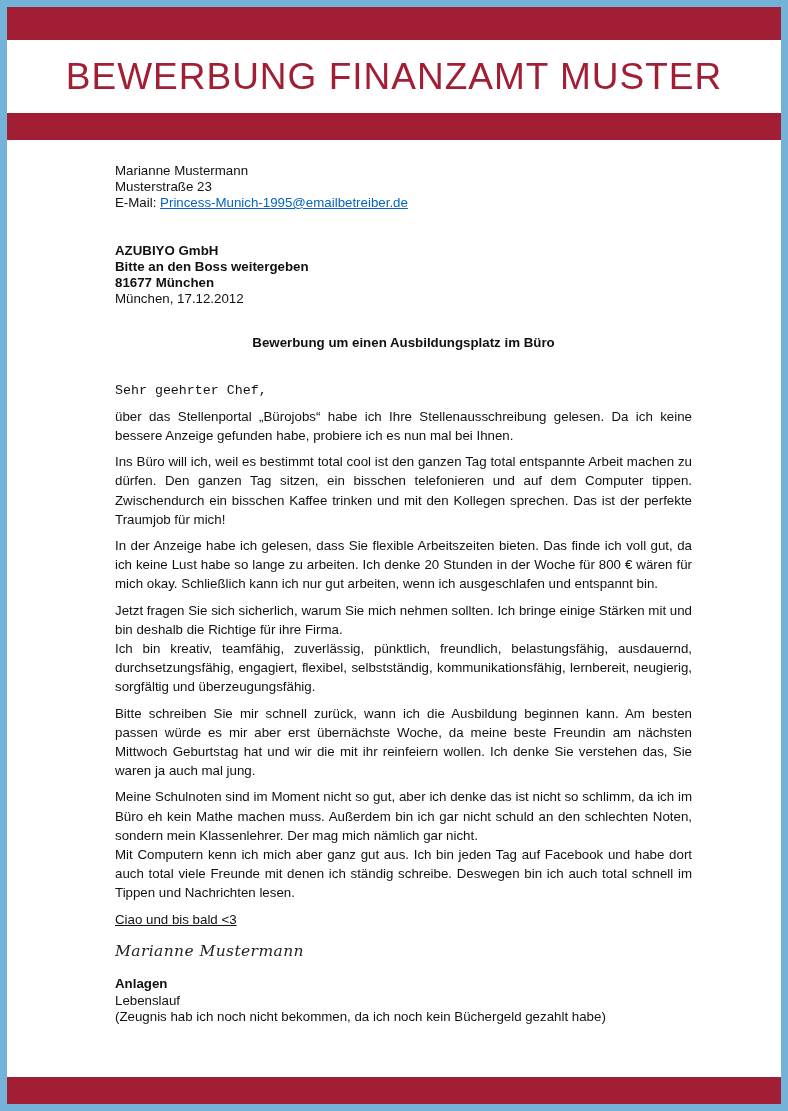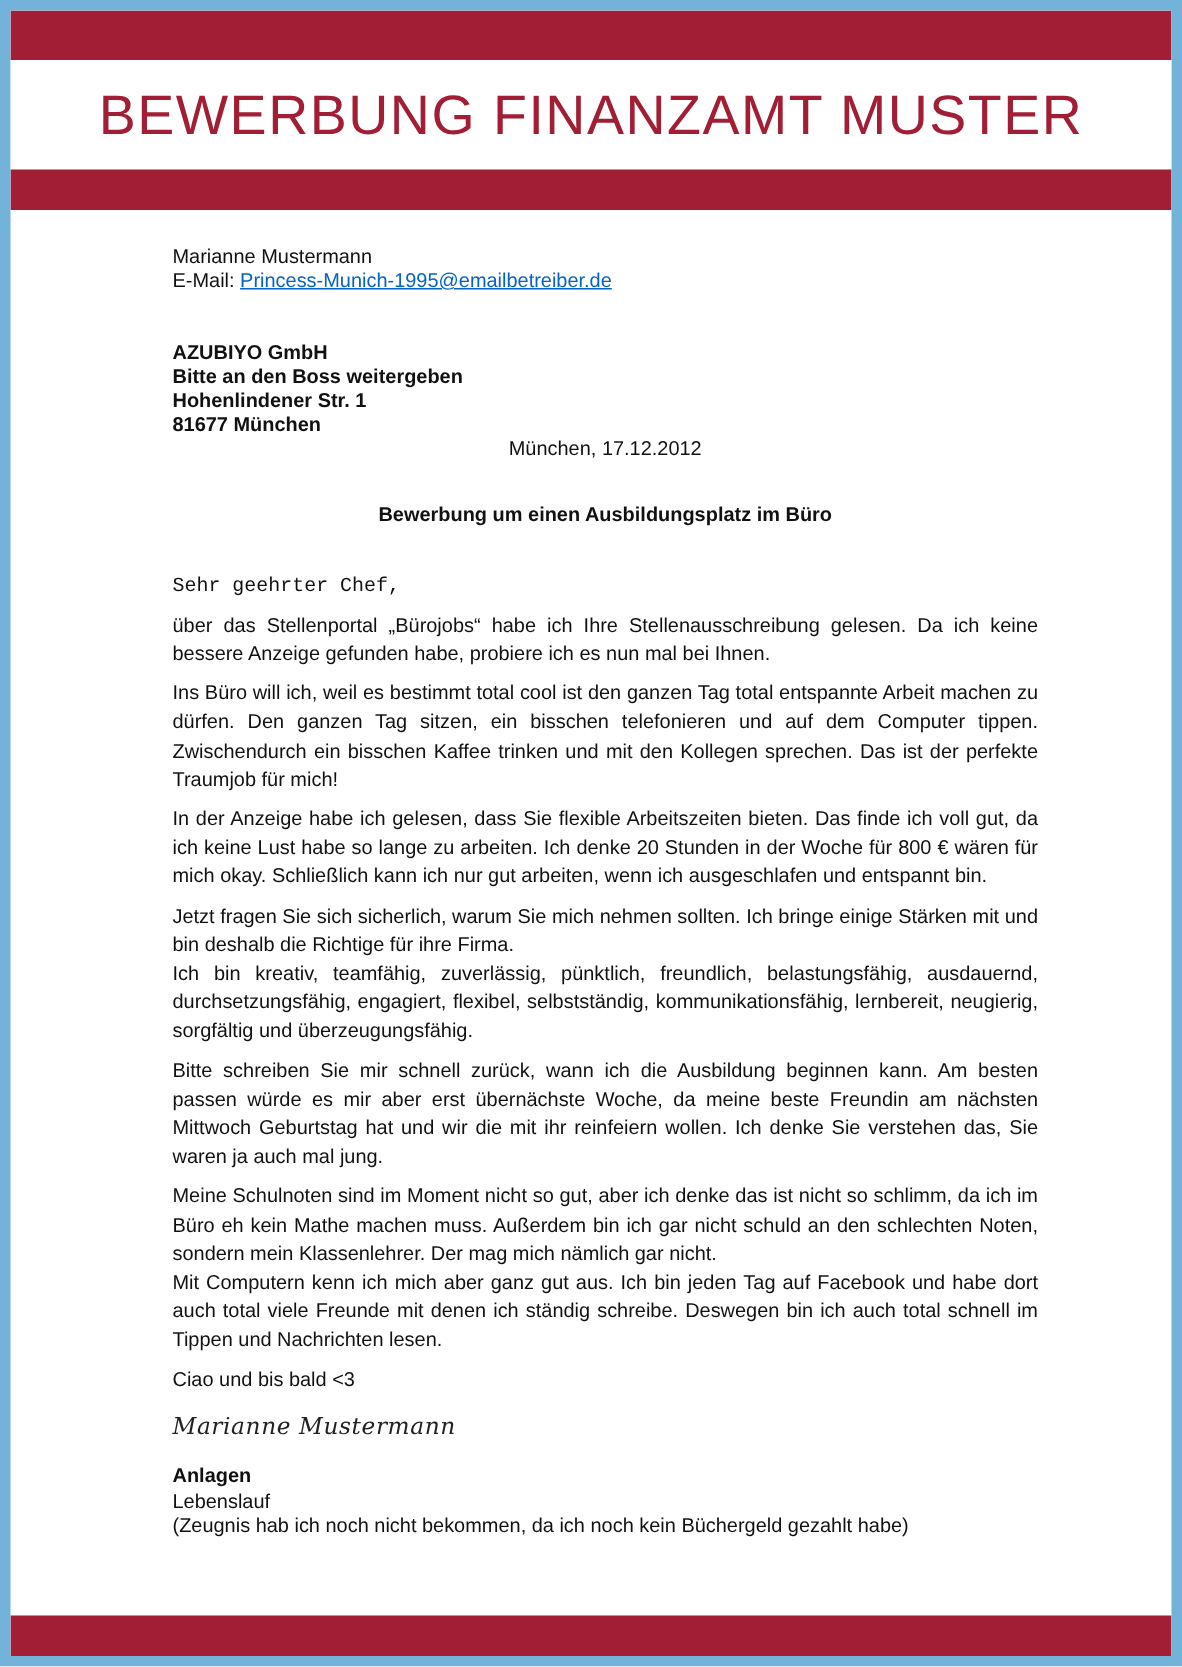--- a/index.html
+++ b/index.html
@@ -35,25 +35,25 @@
   }
   .letter {
     padding: 23px 89px 0 108px;
     font-size: 13.3px;
     line-height: 19.2px;
     color: #111111;
   }
   .addr { line-height: 15.9px; }
   .recipient { margin-top: 32px; font-weight: bold; }
   .email-link { color: #0563C1; cursor: pointer; }
-  .date-line { text-align: center; line-height: 15.9px; padding-top: 1px; }
+  .date-line { text-align: left; line-height: 15.9px; padding-top: 1px; }
   .subject { text-align: center; font-weight: 700; margin-top: 26px; }
   .salutation { margin-top: 28px; font-family: Liberation Mono, monospace; }
   p.para { margin-top: 7px; text-align: justify; white-space: pre-line; }
-  .closing { margin-top: 7px; }
+  .closing { margin-top: 7px; text-decoration: underline; }
   .signature {
     margin-top: 13px;
     font-family: "DejaVu Serif", serif;
     font-style: italic;
     font-size: 15.5px;
     letter-spacing: 0.4px;
     color: #222222;
   }
   .enclosures { margin-top: 15px; line-height: 16.5px; }
   .enclosures .enc-title { font-weight: 700; }
@@ -68,30 +68,30 @@
   <div class="title-strip">
     <h1>BEWERBUNG FINANZAMT MUSTER</h1>
   </div>
 
   <div class="band band-mid"></div>
 
   <div class="letter">
 
     <div class="sender addr">
       <div>Marianne Mustermann</div>
+      <div>Musterstraße 23</div>
       <div>
         <span>E-Mail:</span>
         <a href="#" class="email-link">Princess-Munich-1995@emailbetreiber.de</a>
       </div>
     </div>
 
     <div class="recipient addr">
       <div>AZUBIYO GmbH</div>
       <div>Bitte an den Boss weitergeben</div>
-      <div>Hohenlindener Str. 1</div>
       <div>81677 München</div>
     </div>
 
     <div class="date-line">München, 17.12.2012</div>
 
     <div class="subject">Bewerbung um einen Ausbildungsplatz im Büro</div>
 
     <div class="salutation">Sehr geehrter Chef,</div>
 
     <p class="para">über das Stellenportal „Bürojobs“ habe ich Ihre Stellenausschreibung gelesen. Da ich keine bessere Anzeige gefunden habe, probiere ich es nun mal bei Ihnen.</p>

